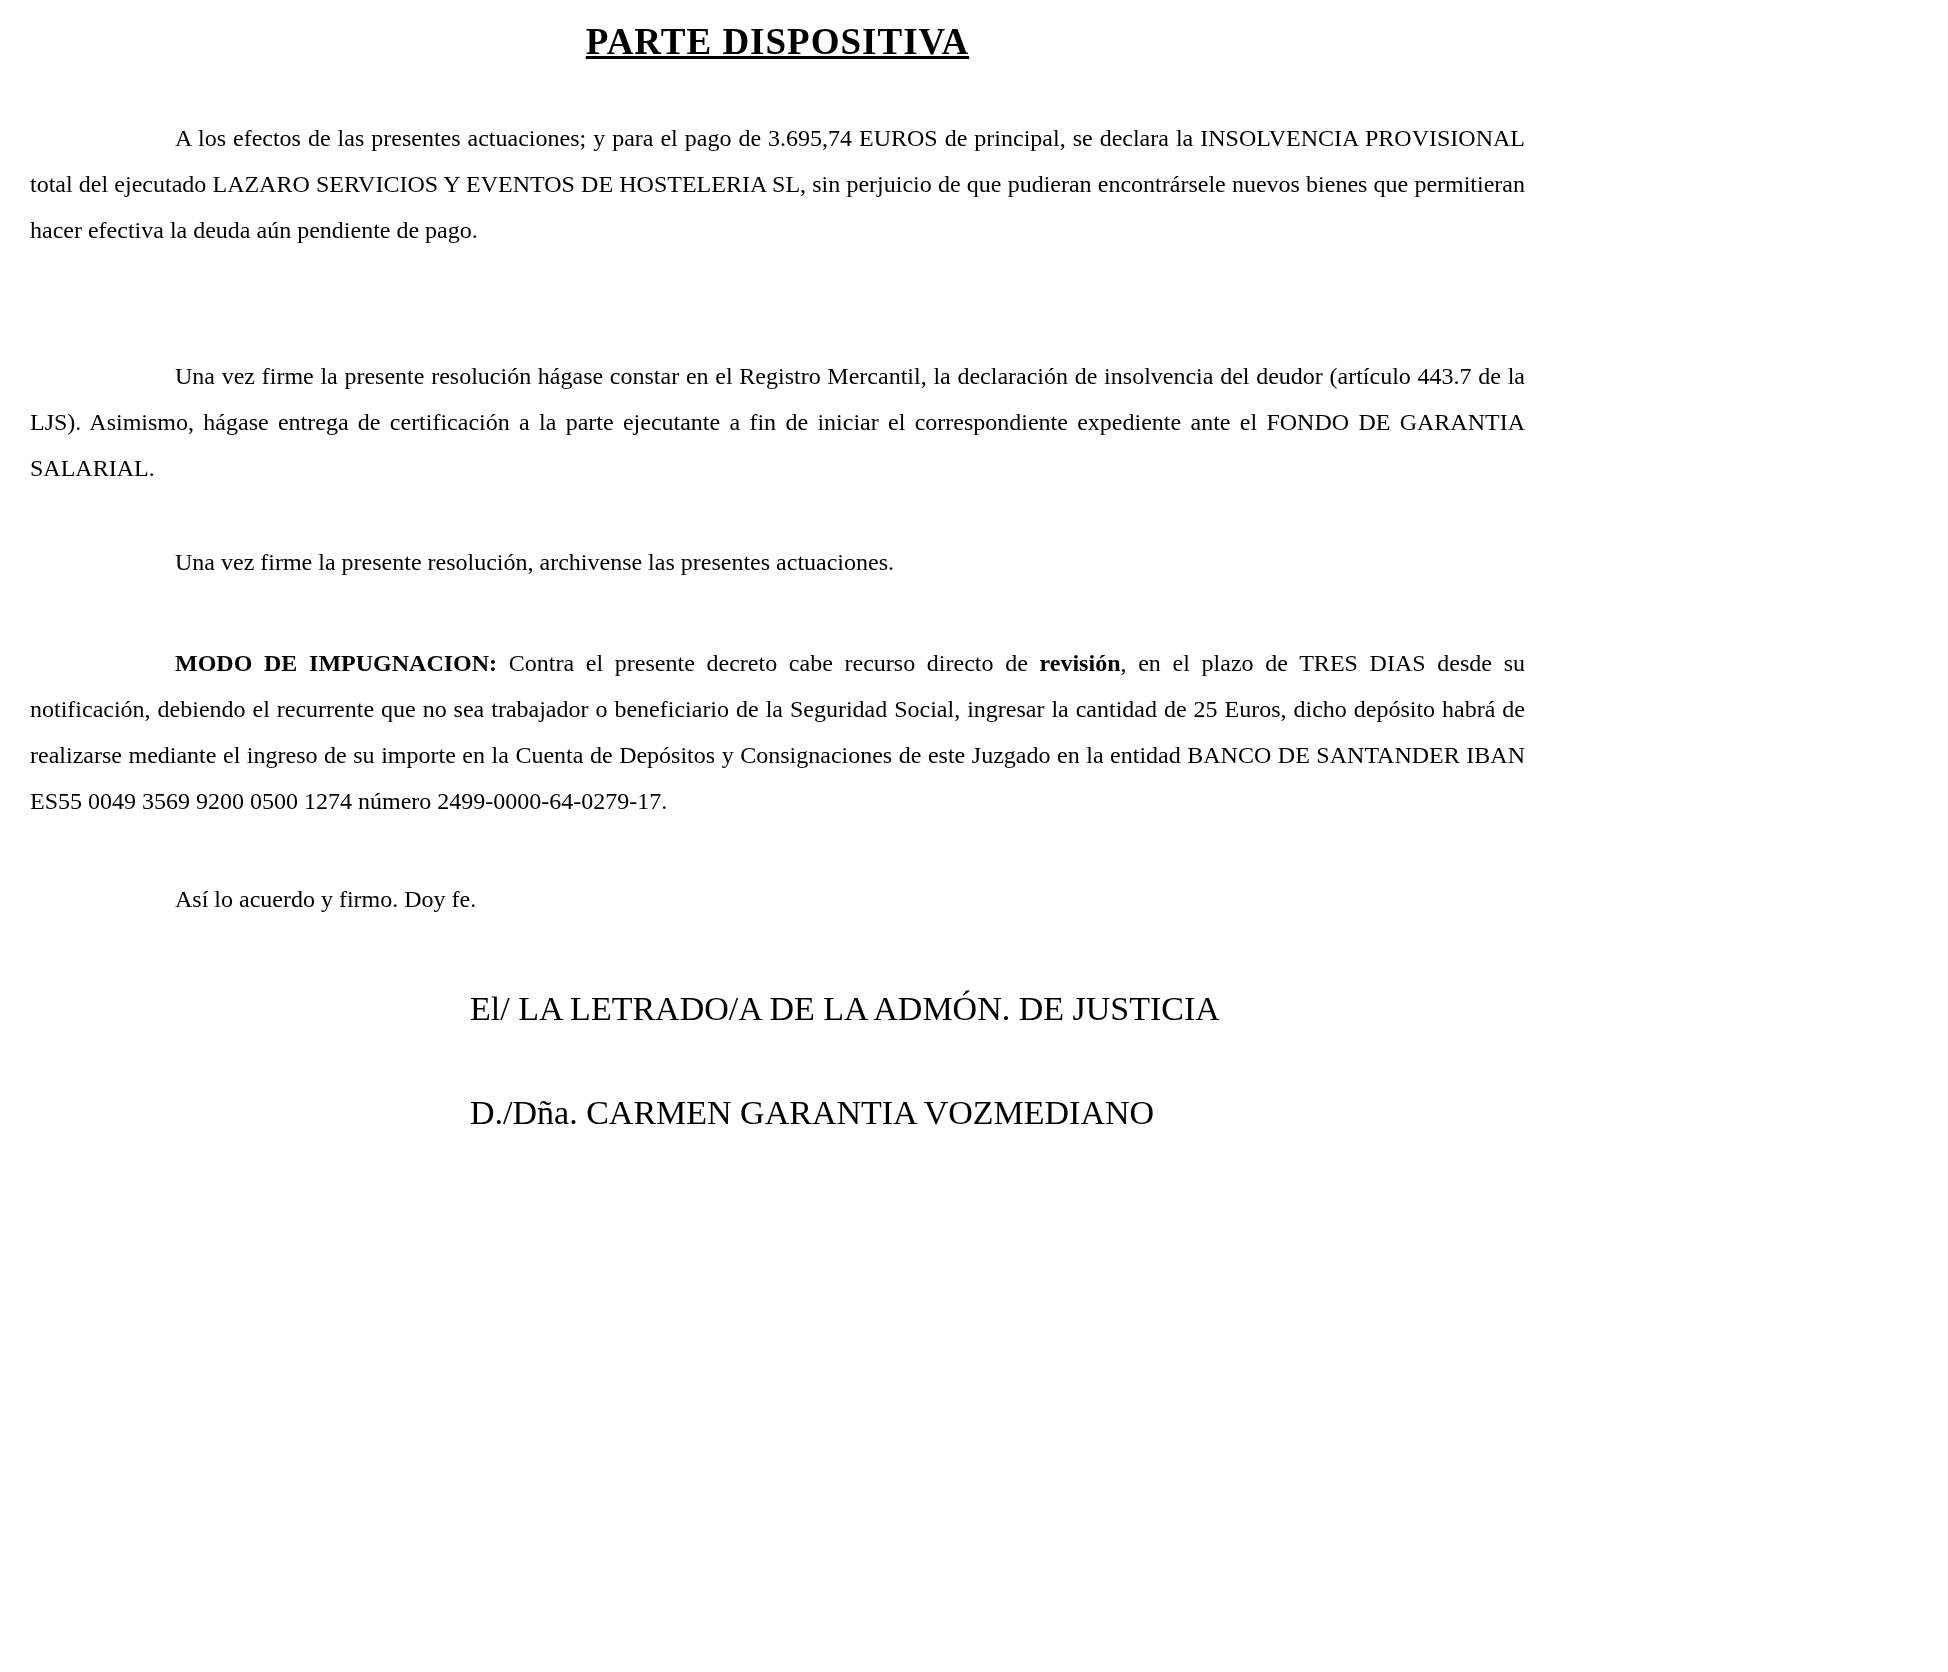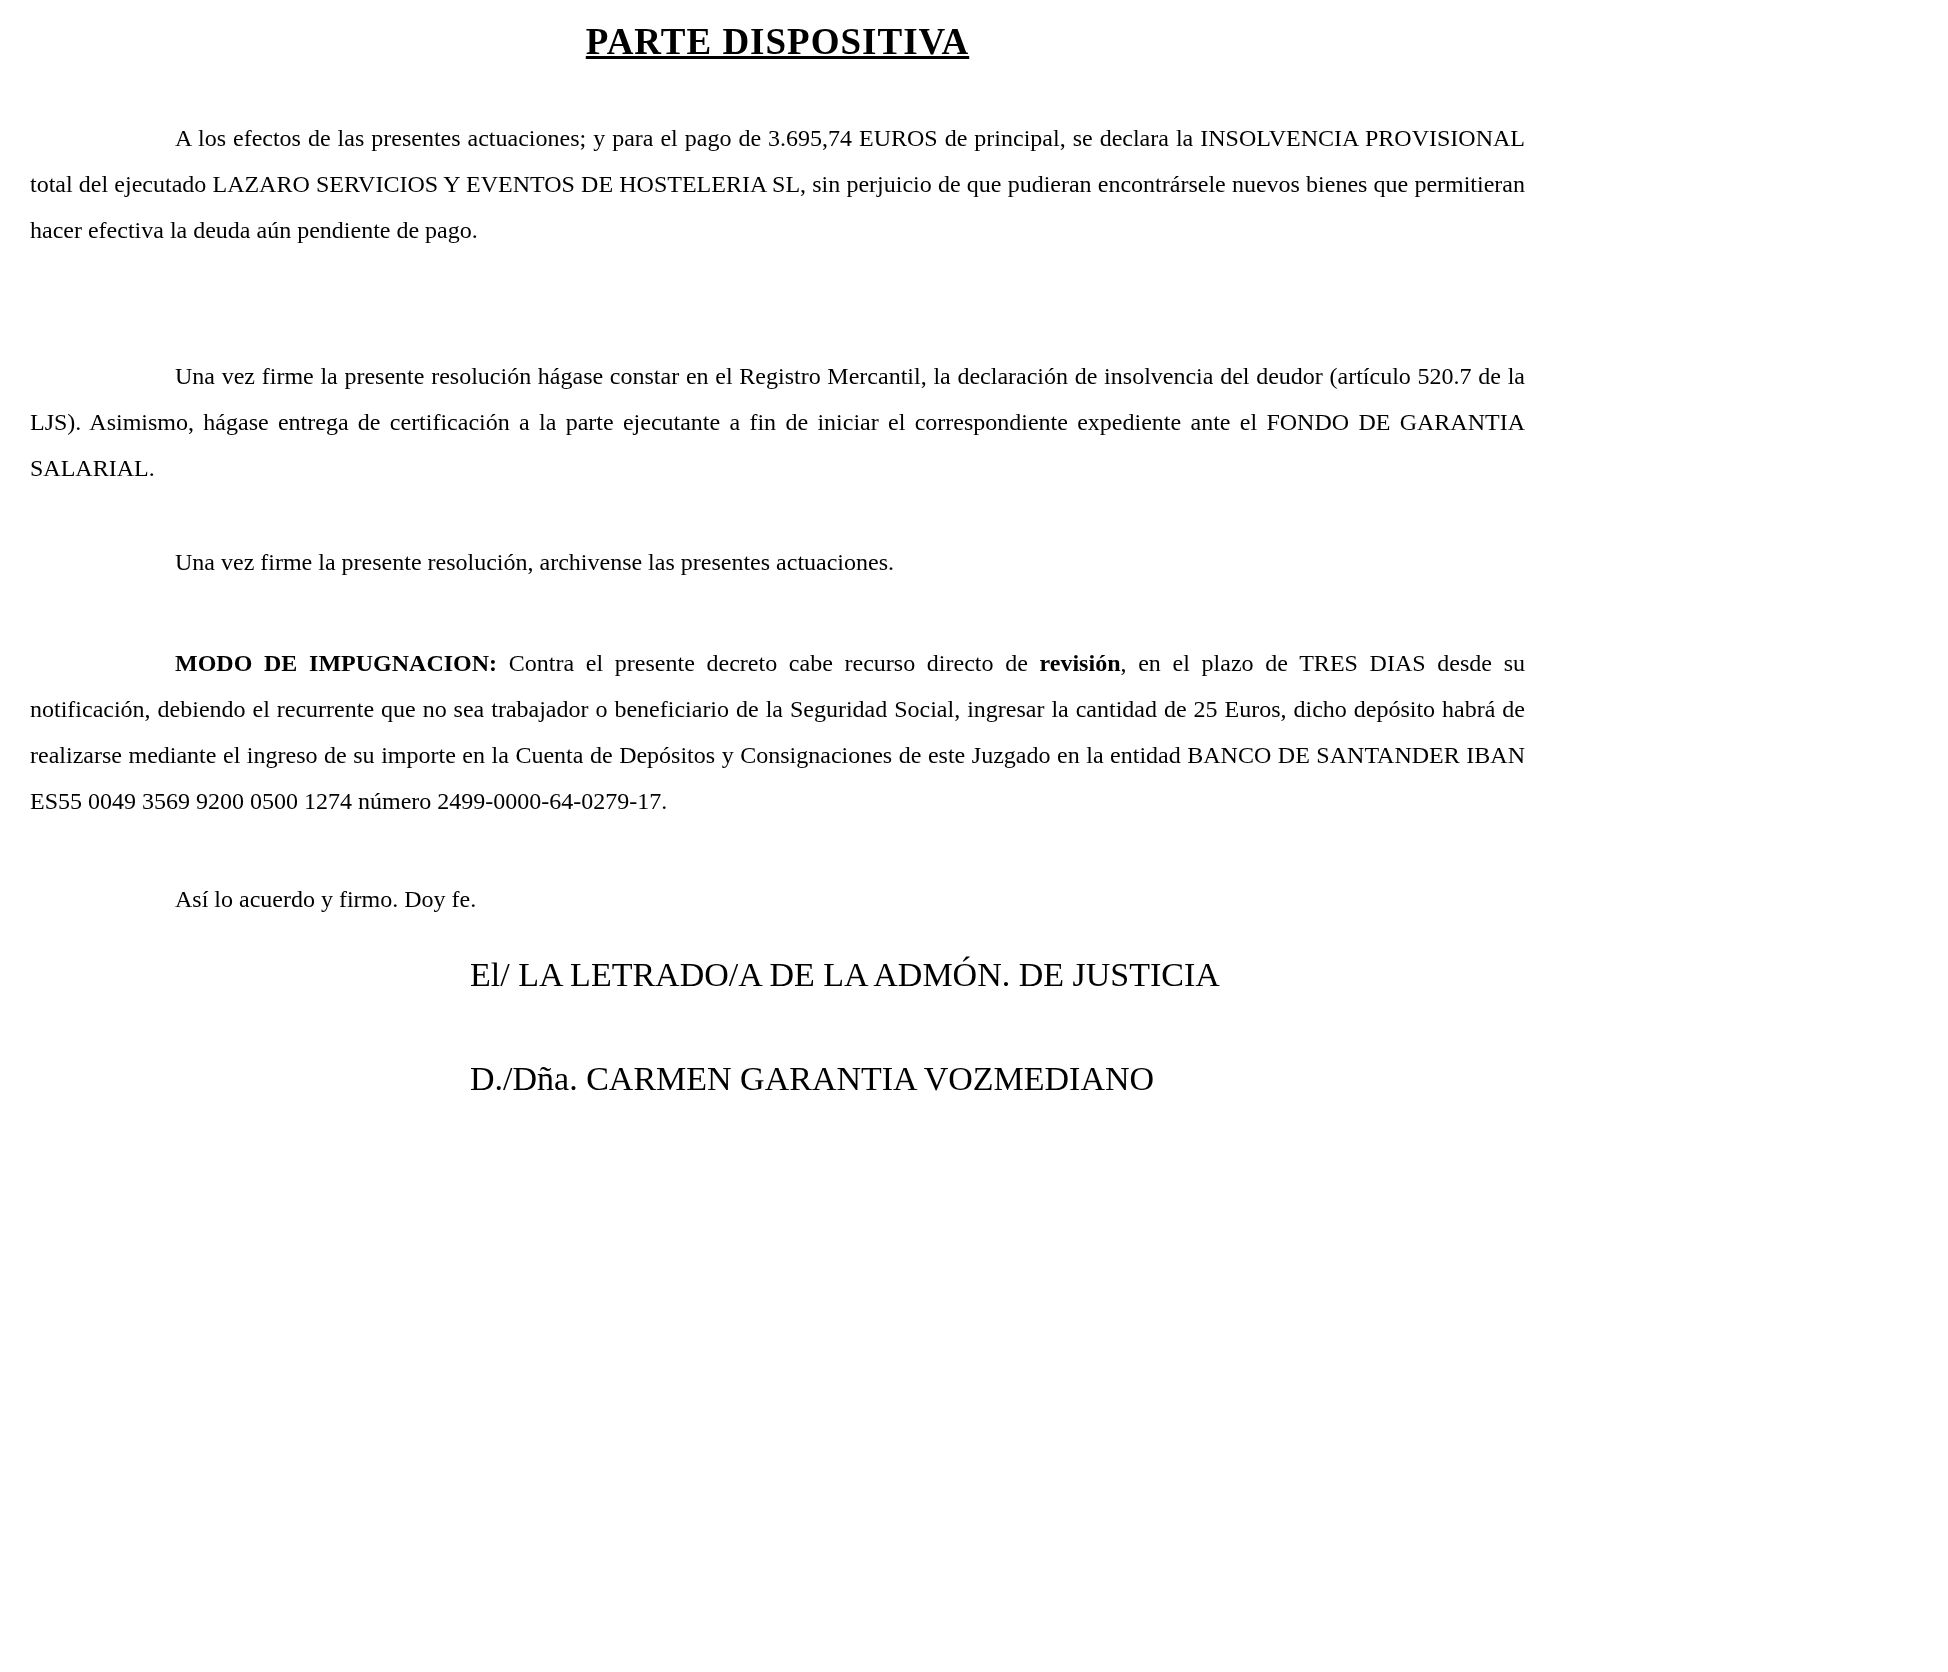--- a/index.html
+++ b/index.html
@@ -45,41 +45,41 @@
   }
 
   .para.p-registro   { margin-top: 100px; }
   .para.p-archivo    { margin-top: 48px; font-family: Liberation Serif, serif;  }
   .para.p-impugnacion{ margin-top: 55px;  }
   .para.p-closing    { margin-top: 52px; text-align: left; }
 
   .bold { font-weight: bold; }
 
   .signature-block {
-    margin-top: 30px;
+    margin-top: 64px;
     padding-left: 440px;
     font-size: 34px;
     line-height: 46px;
   }
 
   .sig-line { white-space: nowrap; }
 
   .sig-name { margin-top: 58px; }
 </style>
 </head>
 <body>
 
 <div class="page">
   <div class="content">
 
     <div class="doc-title">PARTE DISPOSITIVA</div>
 
     <p class="para p-insolvencia">A los efectos de las presentes actuaciones; y para el pago de 3.695,74 EUROS de principal, se declara la INSOLVENCIA PROVISIONAL total del ejecutado LAZARO SERVICIOS Y EVENTOS DE HOSTELERIA SL, sin perjuicio de que pudieran encontrársele nuevos bienes que permitieran hacer efectiva la deuda aún pendiente de pago.</p>
 
-    <p class="para p-registro">Una vez firme la presente resolución hágase constar en el Registro Mercantil, la declaración de insolvencia del deudor (artículo 520.7 de la LJS). Asimismo, hágase entrega de certificación a la parte ejecutante a fin de iniciar el correspondiente expediente ante el FONDO DE GARANTIA SALARIAL.</p>
+    <p class="para p-registro">Una vez firme la presente resolución hágase constar en el Registro Mercantil, la declaración de insolvencia del deudor (artículo 443.7 de la LJS). Asimismo, hágase entrega de certificación a la parte ejecutante a fin de iniciar el correspondiente expediente ante el FONDO DE GARANTIA SALARIAL.</p>
 
     <p class="para p-archivo">Una vez firme la presente resolución, archivense las presentes actuaciones.</p>
 
     <p class="para p-impugnacion"><span class="bold">MODO DE IMPUGNACION:</span><span> Contra el presente decreto cabe recurso directo de </span><span class="bold">revisión</span><span>, en el plazo de TRES DIAS desde su notificación, debiendo el recurrente que no sea trabajador o beneficiario de la Seguridad Social, ingresar la cantidad de  25 Euros, dicho depósito habrá de realizarse mediante el ingreso de su importe en la Cuenta de Depósitos y Consignaciones de este Juzgado en la entidad BANCO DE SANTANDER IBAN ES55 0049 3569 9200 0500 1274 número 2499-0000-64-0279-17.</span></p>
 
     <p class="para p-closing">Así lo acuerdo y firmo. Doy fe.</p>
 
     <div class="signature-block">
       <div class="sig-line sig-role">El/ LA LETRADO/A DE LA ADMÓN. DE JUSTICIA</div>
       <div class="sig-line sig-name">D./Dña. CARMEN GARANTIA VOZMEDIANO</div>

